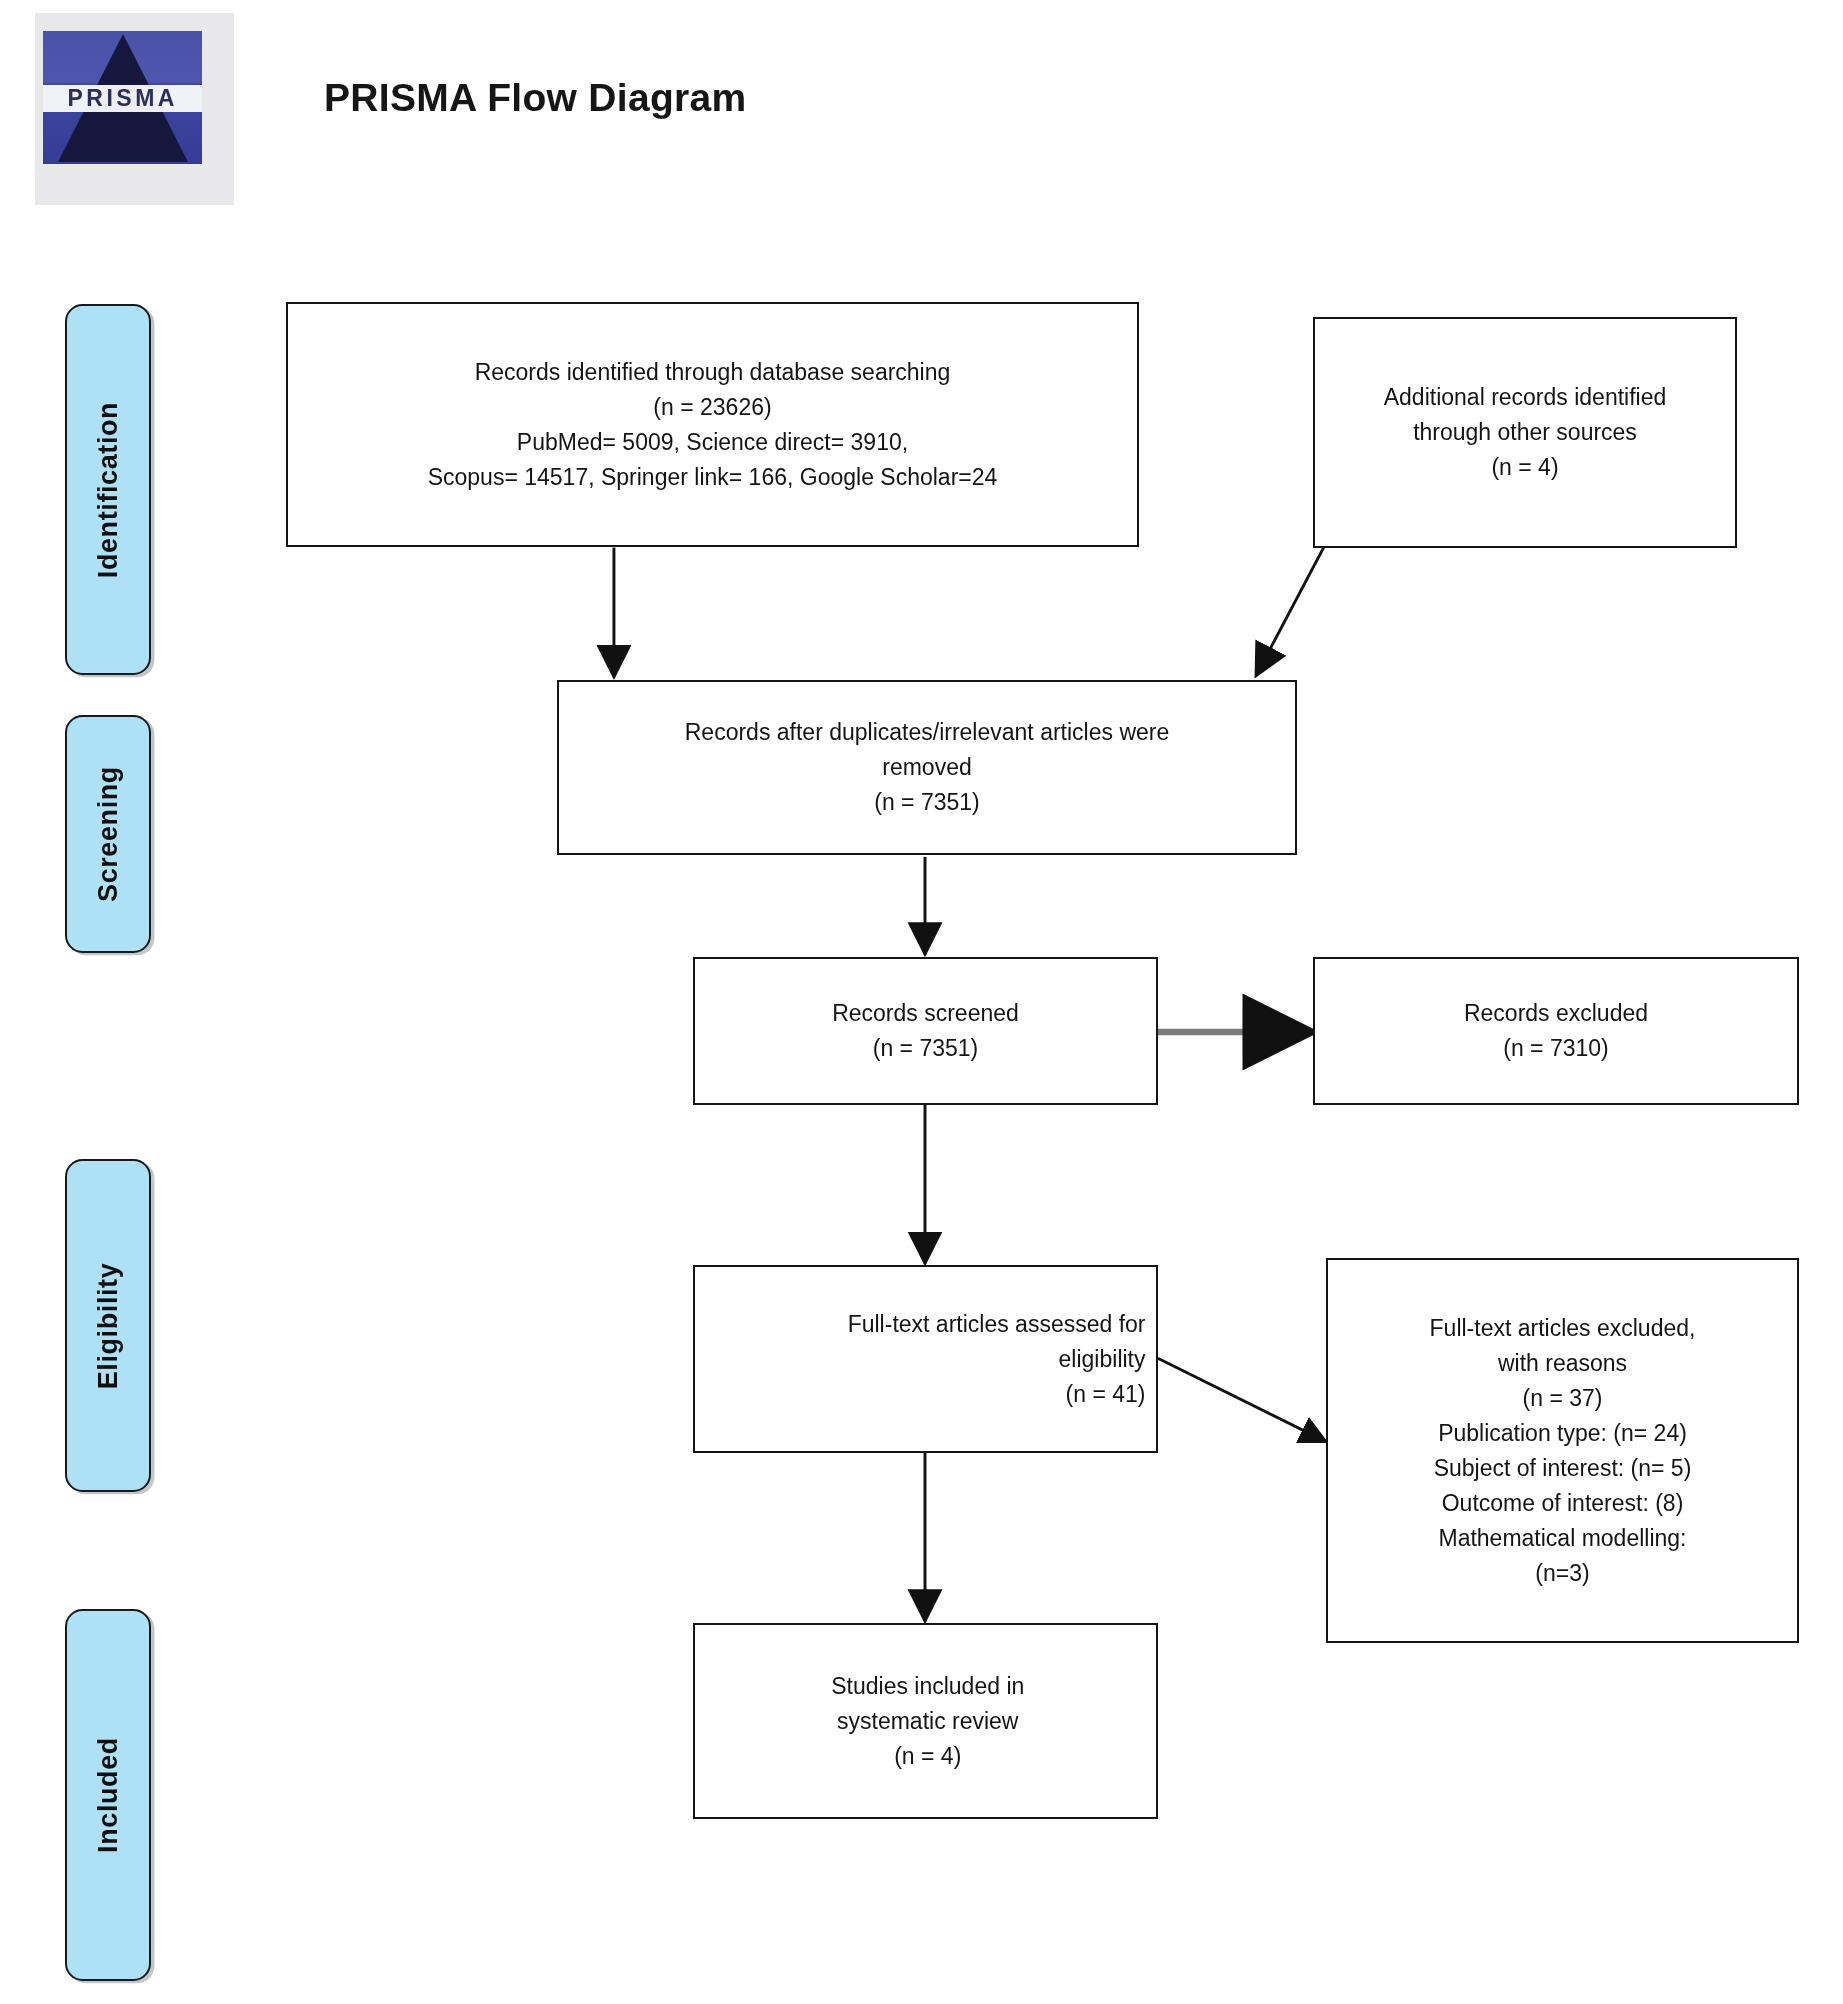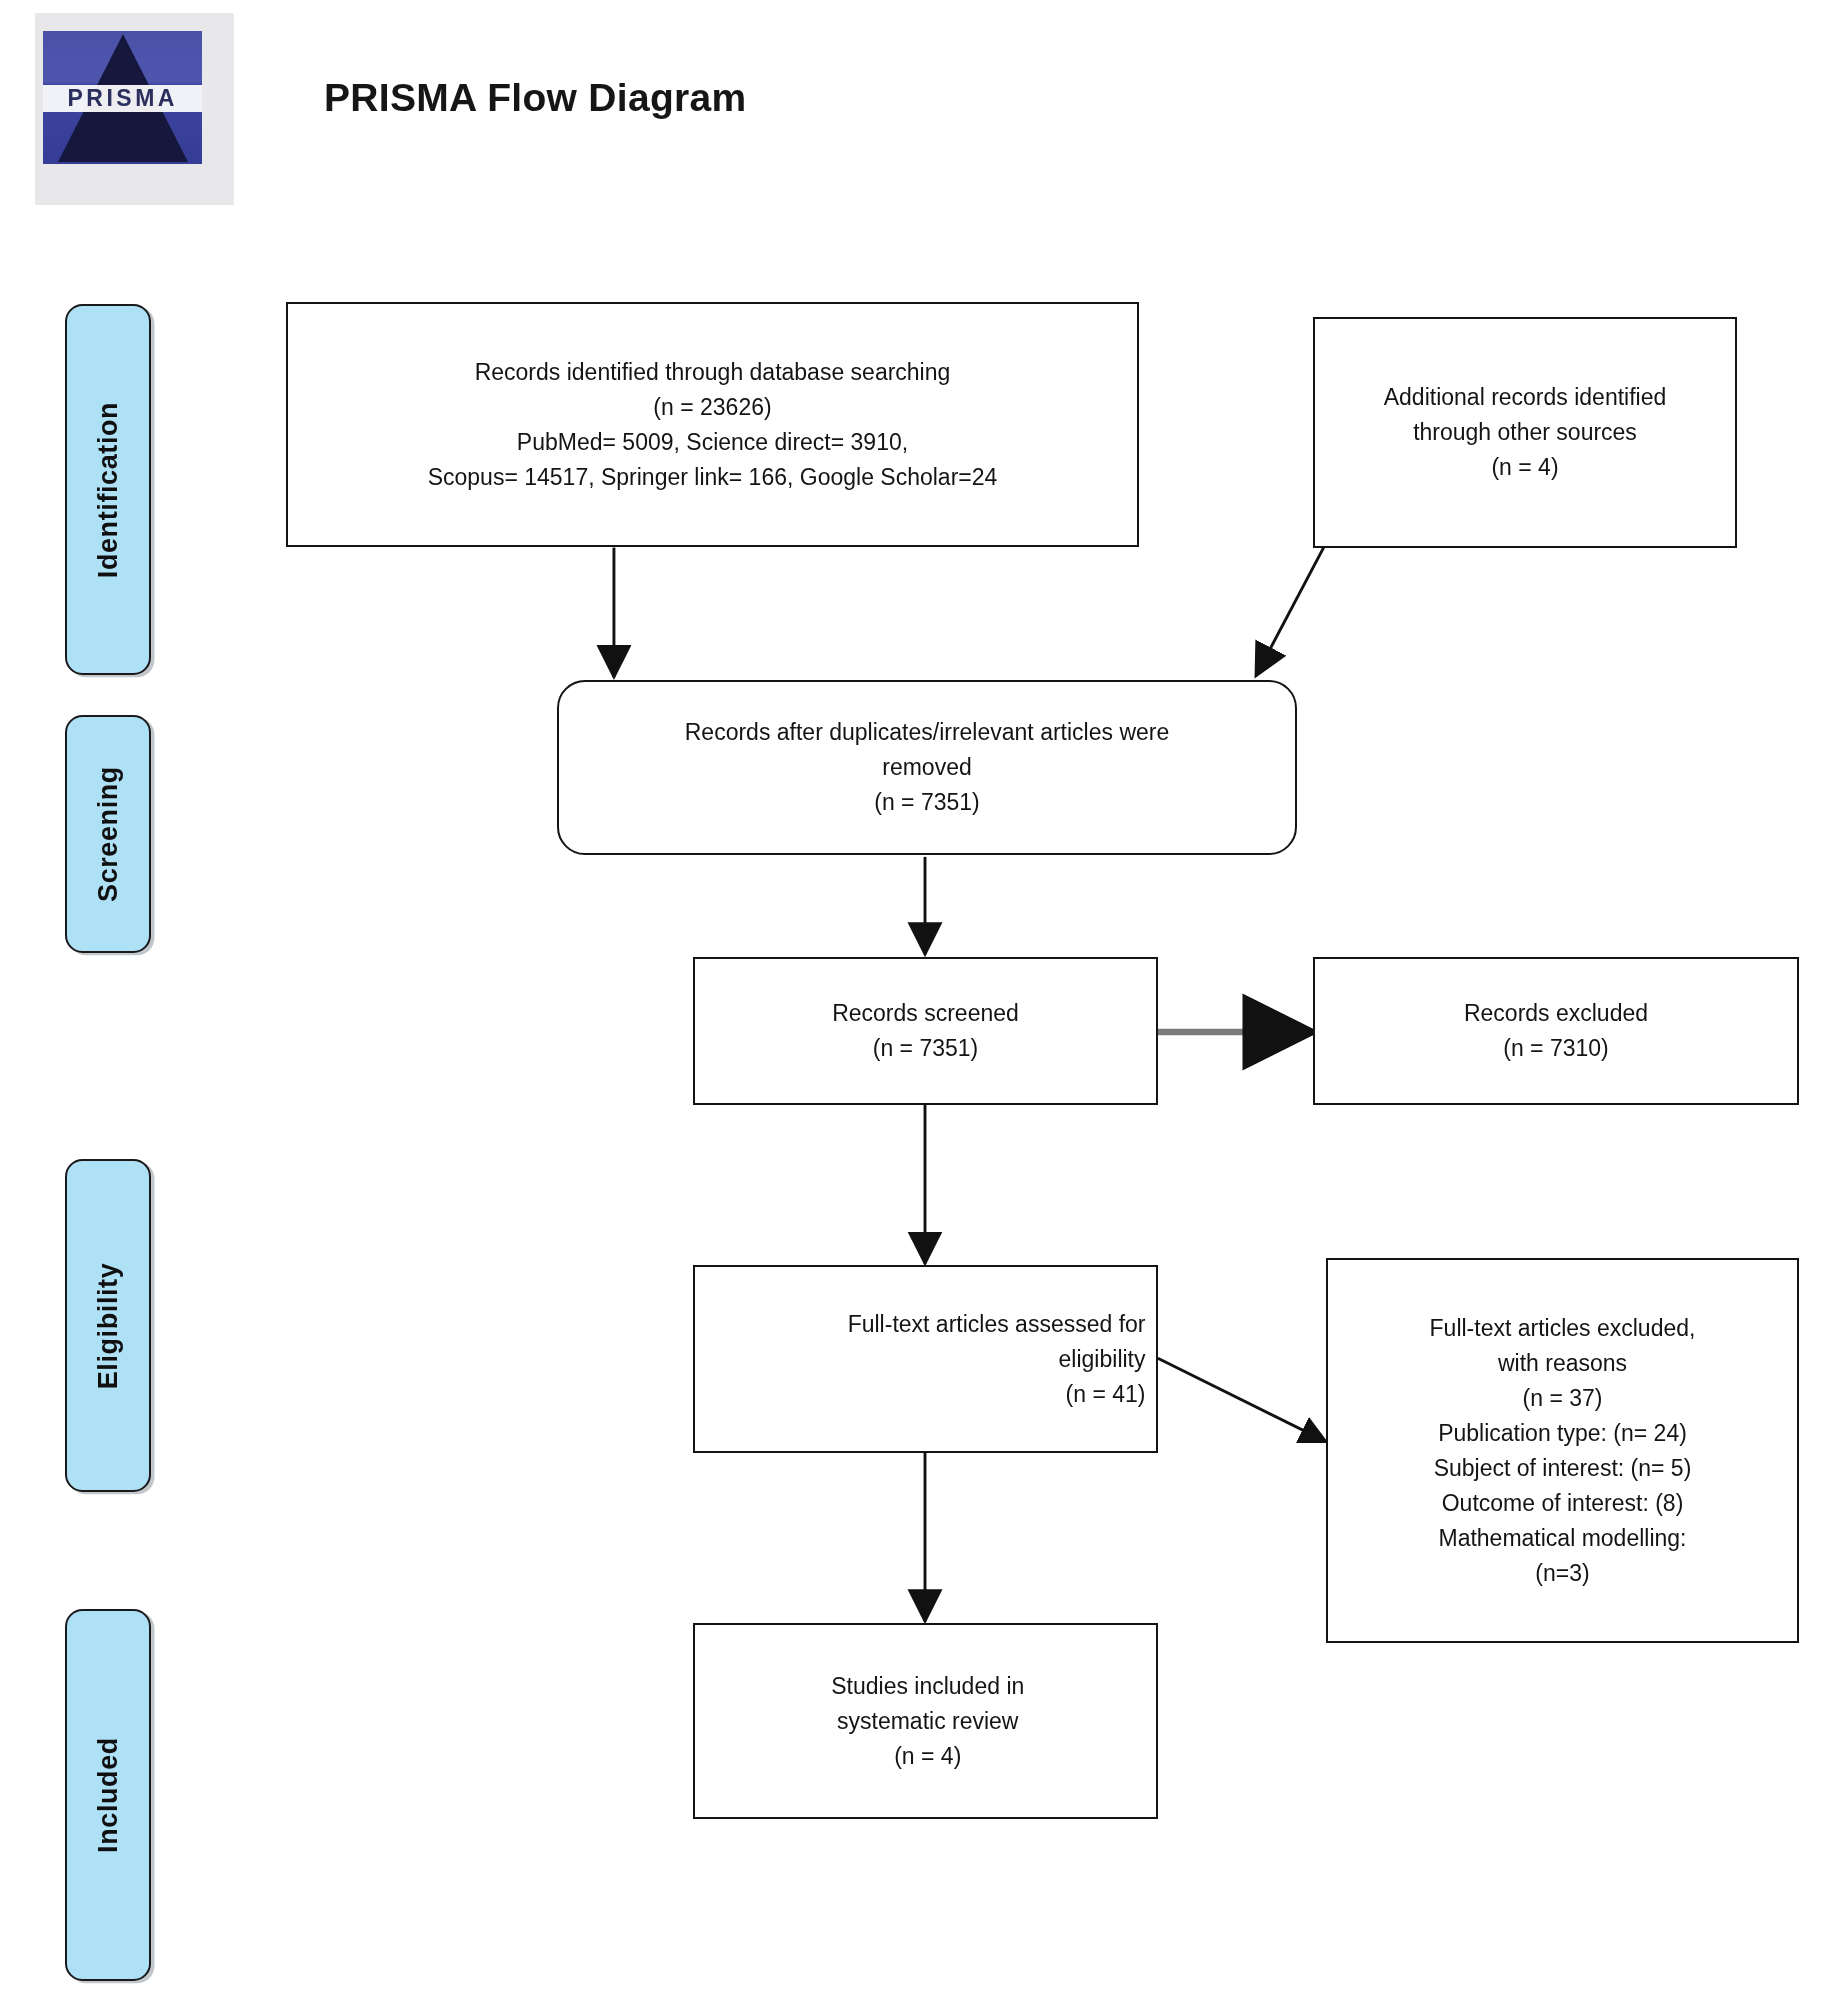--- a/index.html
+++ b/index.html
@@ -185,21 +185,21 @@
   </div>
 
   <div class="box" style="left:1313px;top:317px;width:424px;height:231px;">
     <div class="txt">
       <span class="ln">Additional records identified</span>
       <span class="ln">through other sources</span>
       <span class="ln">(n =  4)</span>
     </div>
   </div>
 
-  <div class="box" style="left:557px;top:680px;width:740px;height:175px;border-radius:28px;">
+  <div class="box" style="left:557px;top:680px;width:740px;height:175px;">
     <div class="txt">
       <span class="ln">Records after duplicates/irrelevant articles were</span>
       <span class="ln">removed</span>
       <span class="ln">(n = 7351)</span>
     </div>
   </div>
 
   <div class="box" style="left:693px;top:957px;width:465px;height:148px;">
     <div class="txt">
       <span class="ln">Records screened</span>

